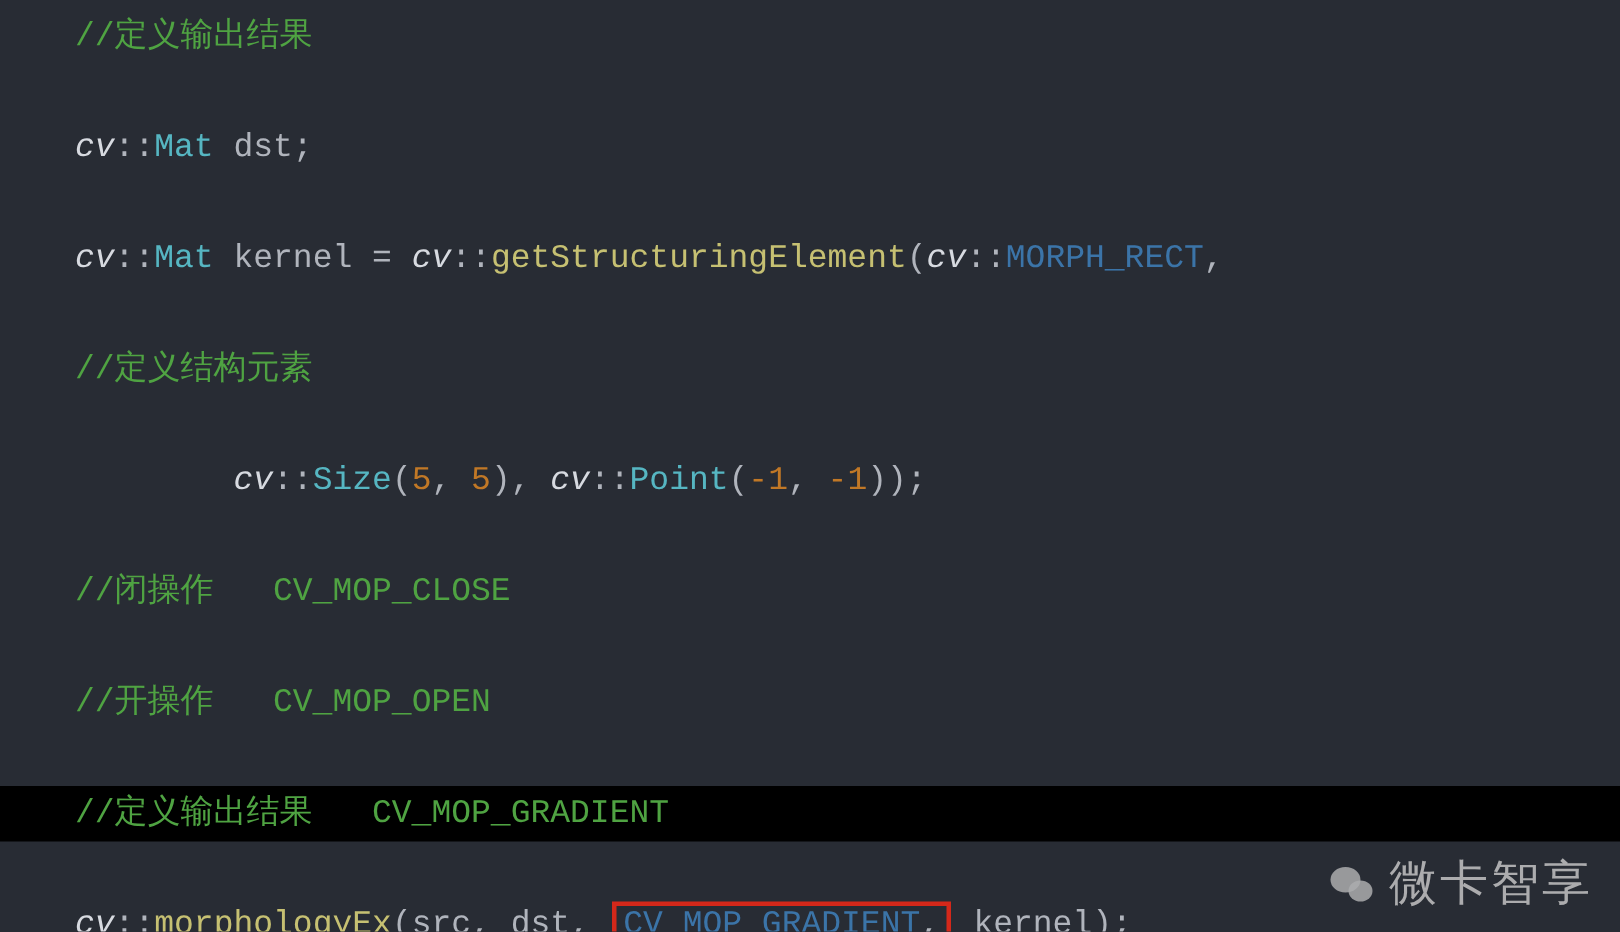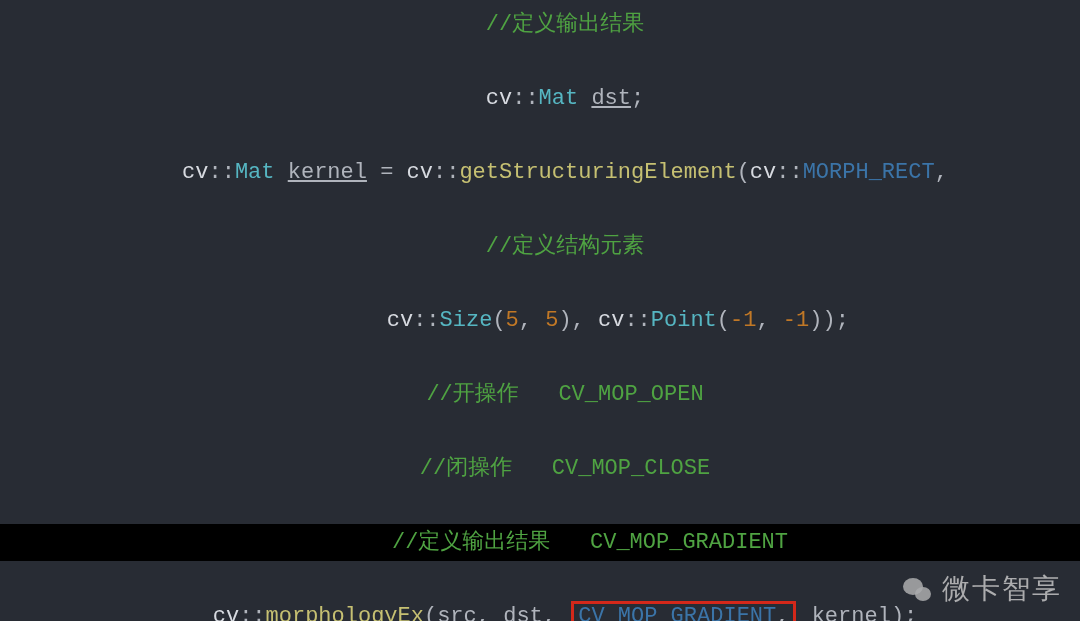--- a/index.html
+++ b/index.html
@@ -29,71 +29,71 @@
     font-size: 22px;
     line-height: 37px;
   }
   pre.code {
     margin: 0;
     padding: 6px 0 0 50px;
     white-space: pre;
     color: var(--fg);
     font-family: Consolas, "Courier New", monospace;
   }
-  .line { display: block; text-align: center; }
+  .line { display: block; }
   .hl {
     background: var(--line-hl);
     display: block;
     margin-left: -50px;
     padding-left: 50px;
     width: 1080px;
   }
   .cm { color: var(--green-comment); }
-  .ns { color: var(--white); }
+  .ns { color: var(--white); font-style: italic; }
   .ty { color: var(--teal); }
-  .id { color: var(--grey); text-decoration: underline; }
+  .id { color: var(--grey); }
   .fn { color: var(--yellowish); }
   .p  { color: var(--grey); }
   .cn { color: var(--blue); }
   .nm { color: var(--number); }
   .boxed {
     border: 3px solid var(--red-box);
     padding: 0 4px 2px 4px;
     margin: 0 2px;
   }
   .watermark {
     position: absolute;
     right: 18px;
     bottom: 14px;
     display: flex;
     align-items: center;
     gap: 10px;
     color: var(--wm);
     opacity: 0.8;
     font-family: -apple-system, "PingFang SC", "Microsoft YaHei", sans-serif;
-    font-size: 28px;
+    font-size: 32px;
     letter-spacing: 2px;
   }
   .wechat-icon {
     width: 30px; height: 26px; position: relative;
   }
   .bubble { position: absolute; border-radius: 50%; background: var(--wm); opacity: 0.85; }
   .bubble.big { width: 20px; height: 17px; top: 2px; left: 1px; border-radius: 50%; }
   .bubble.small { width: 16px; height: 14px; bottom: 1px; right: 1px; border-radius: 50%; }
 </style>
 </head>
 <body>
 
 <pre class="code"><span class="line"><span class="cm">//定义输出结果</span></span>
 <span class="line"><span class="ns">cv</span><span class="p">::</span><span class="ty">Mat</span> <span class="id">dst</span><span class="p">;</span></span>
 <span class="line"><span class="ns">cv</span><span class="p">::</span><span class="ty">Mat</span> <span class="id">kernel</span> <span class="p">=</span> <span class="ns">cv</span><span class="p">::</span><span class="fn">getStructuringElement</span><span class="p">(</span><span class="ns">cv</span><span class="p">::</span><span class="cn">MORPH_RECT</span><span class="p">,</span></span>
 <span class="line"><span class="cm">//定义结构元素</span></span>
 <span class="line">        <span class="ns">cv</span><span class="p">::</span><span class="ty">Size</span><span class="p">(</span><span class="nm">5</span><span class="p">, </span><span class="nm">5</span><span class="p">), </span><span class="ns">cv</span><span class="p">::</span><span class="ty">Point</span><span class="p">(</span><span class="nm">-1</span><span class="p">, </span><span class="nm">-1</span><span class="p">));</span></span>
+<span class="line"><span class="cm">//闭操作   CV_MOP_CLOSE</span></span>
 <span class="line"><span class="cm">//开操作   CV_MOP_OPEN</span></span>
-<span class="line"><span class="cm">//闭操作   CV_MOP_CLOSE</span></span>
 <span class="hl"><span class="line"><span class="cm">//定义输出结果   CV_MOP_GRADIENT</span></span></span>
 <span class="line"><span class="ns">cv</span><span class="p">::</span><span class="fn">morphologyEx</span><span class="p">(</span><span class="id">src</span><span class="p">, </span><span class="id">dst</span><span class="p">, </span><span class="boxed"><span class="cn">CV_MOP_GRADIENT</span><span class="p">,</span></span> <span class="id">kernel</span><span class="p">);</span></span>
 
 
 
 
 
 
 </pre>
 

